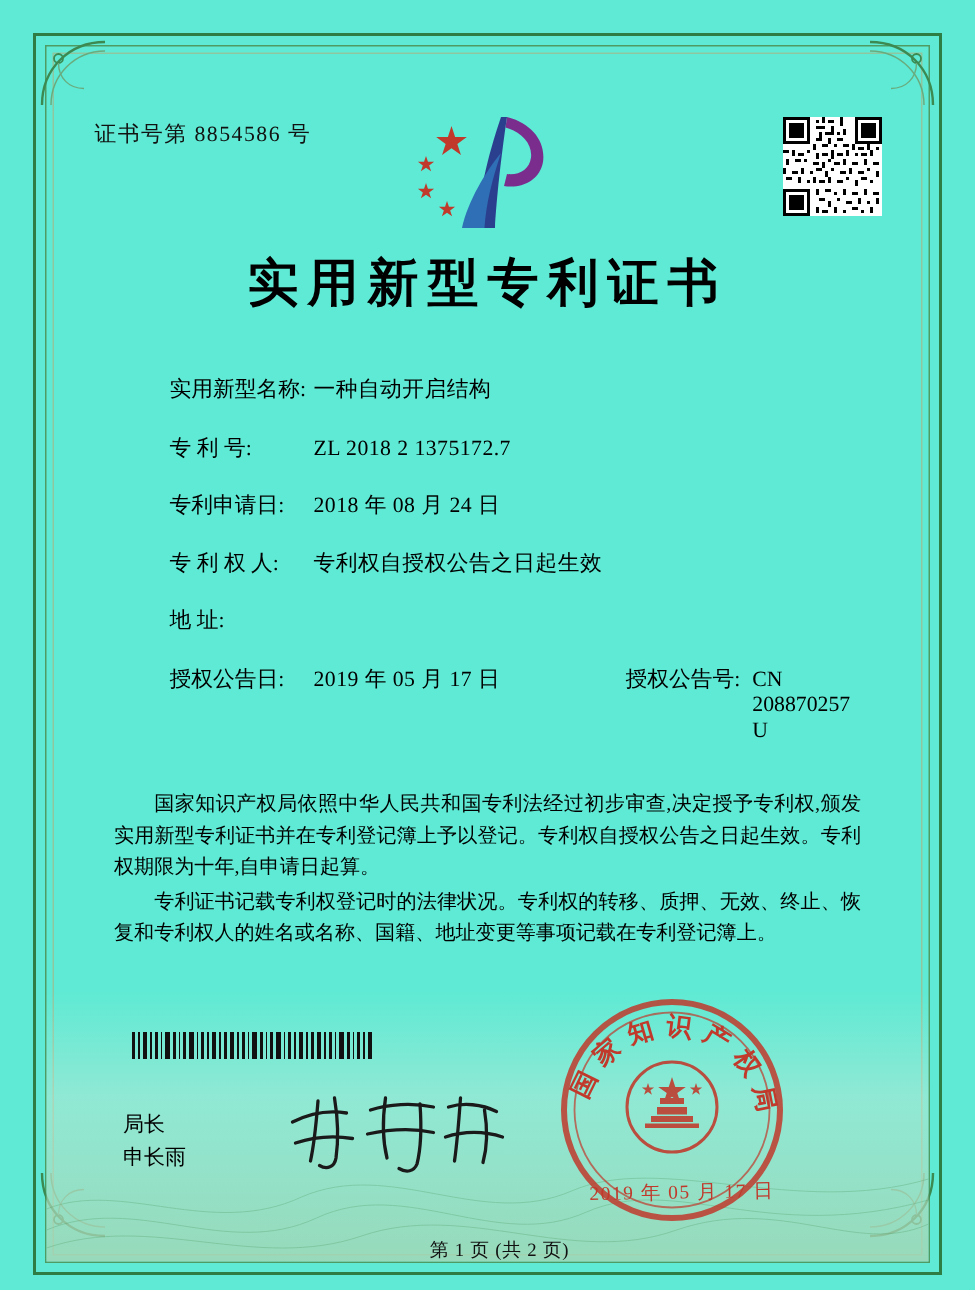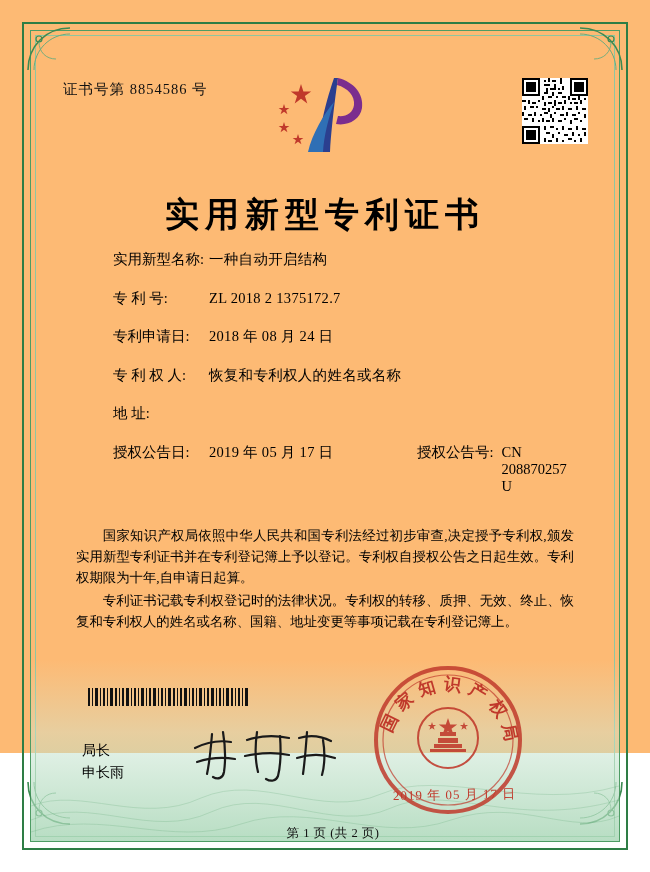--- a/index.html
+++ b/index.html
@@ -12,22 +12,22 @@
     height: 872px;
     font-family: "Liberation Serif", serif;
     position: relative;
     overflow: hidden;
   }
 
   .certificate {
     position: absolute;
     left: 0; top: 0;
     width: 650px;
-    height: 753px;
-    background: #fdba74;
+    height: 860px;
+    background: #5eead4;
   }
 
   
   .border-outer {
     position: absolute;
     left: 22px; top: 22px;
     width: 606px;
     height: 828px;
     border: 2px solid #2e7d45;
     box-sizing: border-box;
@@ -102,21 +102,21 @@
     right: 62px;
     top: 78px;
     width: 66px;
     height: 66px;
   }
 
   
   .title {
     position: absolute;
     left: 0; right: 0;
-    top: 192px;
+    top: 166px;
     text-align: center;
     font-size: 34px;
     font-weight: bold;
     letter-spacing: 6px;
     color: #000;
     font-family: "DejaVu Serif", serif;
   }
 
   
   .fields {
@@ -420,21 +420,21 @@
       <div class="field-value">ZL 2018 2 1375172.7</div>
     </div>
 
     <div class="field-row">
       <div class="field-label">专利申请日:</div>
       <div class="field-value">2018 年 08 月 24 日</div>
     </div>
 
     <div class="field-row">
       <div class="field-label">专 利 权 人:</div>
-      <div class="field-value">恢复和专利权人的姓名或名称</div>
+      <div class="field-value">专利权自授权公告之日起生效</div>
     </div>
 
     <div class="field-row">
       <div class="field-label">地 址:</div>
     </div>
 
     <div class="field-row dual">
       <div class="field-label">授权公告日:</div>
       <div class="field-value">2019 年 05 月 17 日</div>
       <div class="field-label2">授权公告号:</div>

